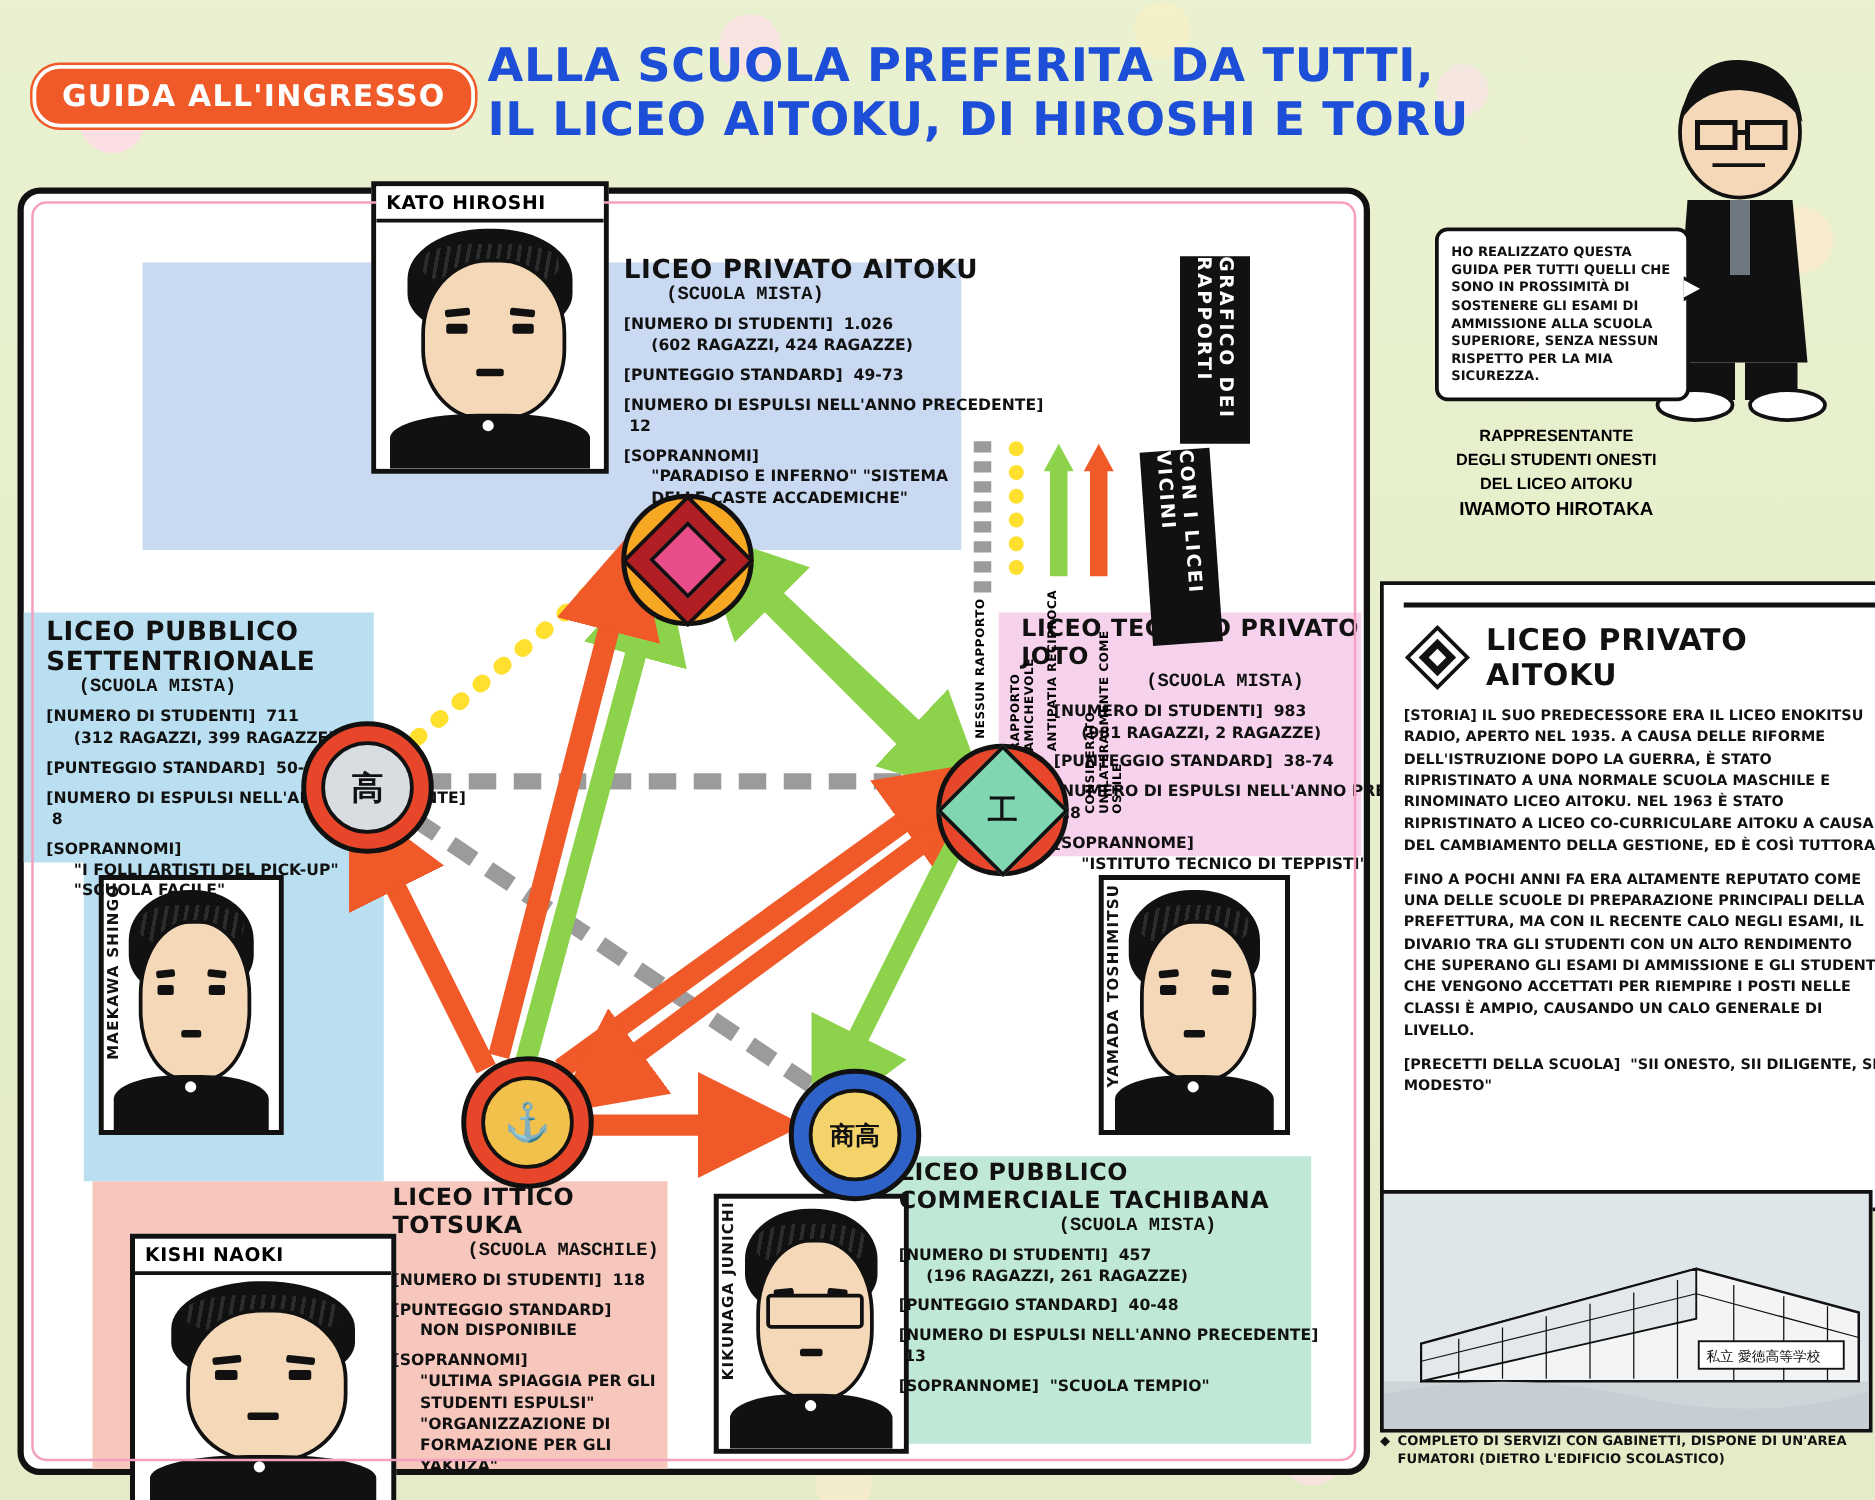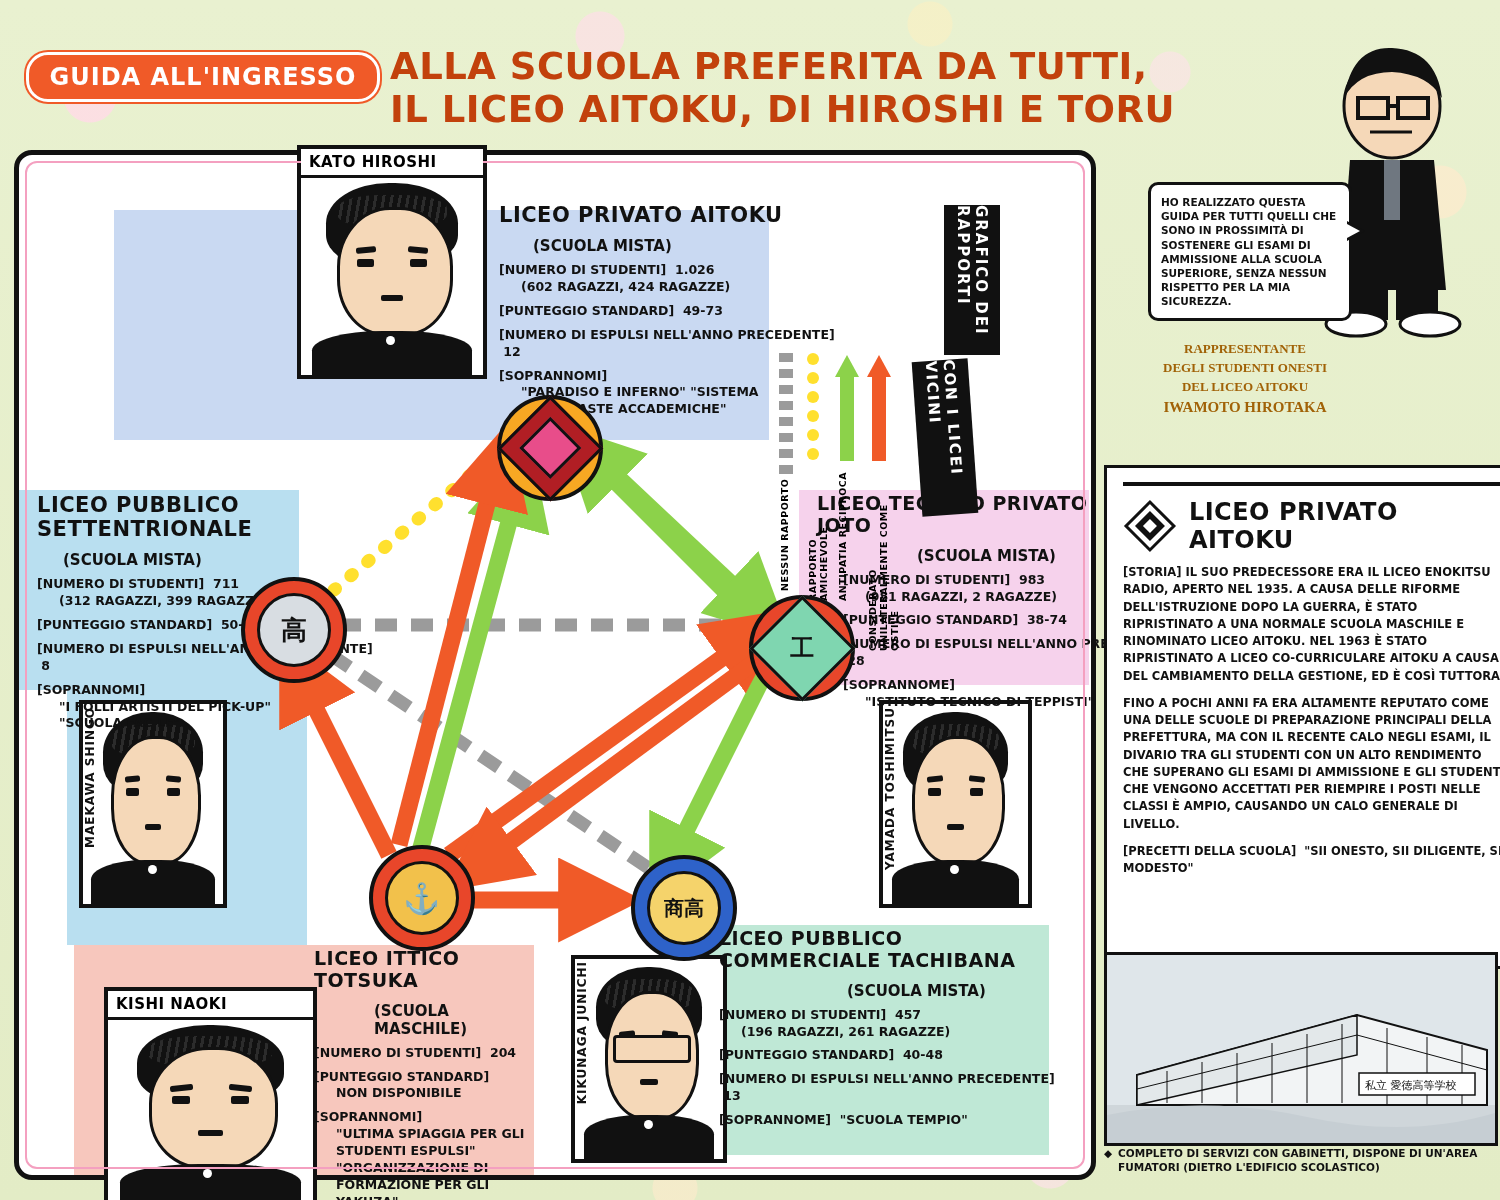--- a/index.html
+++ b/index.html
@@ -36,23 +36,23 @@
     position:absolute;left:26px;top:52px;width:348px;height:44px;
     background:#f05a28;border:3px solid #fff;border-radius:22px;
     box-shadow:0 0 0 2px #f05a28;
     display:flex;align-items:center;justify-content:center;
   }
   #guida-badge span{
     color:#fff;font-weight:bold;font-size:24px;letter-spacing:1px;
     font-family:"DejaVu Sans", sans-serif;
   }
   #main-title{
-    position:absolute;left:390px;top:46px;width:820px;
+    position:absolute;left:390px;top:32px;width:820px;
     font-family:"DejaVu Sans", sans-serif;
-    font-weight:bold;font-size:37px;line-height:1.15;color:#c2410c;
+    font-weight:bold;font-size:37px;line-height:1.15;color:#1d4ed8;
     letter-spacing:.5px;
   }
   #main-title div{white-space:nowrap;}
 
   
   #diagram-panel{
     position:absolute;left:14px;top:150px;width:1072px;height:1020px;
     background:#fff;border:5px solid #111;border-radius:18px;
   }
   #diagram-panel:after{
@@ -80,21 +80,21 @@
   .collar{position:absolute;left:6%;bottom:0;width:88%;height:22%;background:#111;border-radius:44% 44% 0 0;}
   .collar:after{content:"";position:absolute;left:46%;top:12%;width:9px;height:9px;background:#fff;border-radius:50%;}
   .glasses{position:absolute;left:26%;top:38%;width:48%;height:11%;border:3px solid #111;border-radius:4px;}
 
   .vlabel{position:absolute;writing-mode:vertical-rl;transform:rotate(180deg);
     font-size:12px;font-weight:bold;letter-spacing:1px;font-family:"DejaVu Sans", sans-serif;color:#111;}
 
   
   .infoblock{position:absolute;padding:8px 10px;font-family:"DejaVu Sans", sans-serif;color:#111;}
   .sch-title{font-size:21px;font-weight:bold;letter-spacing:.5px;line-height:1.15;}
-  .sch-sub{font-size:15px;font-weight:bold;margin-top:10px;}
+  .sch-sub{font-size:15px;font-weight:bold;margin-top:0;font-family:Liberation Mono, monospace;}
   .stat{font-size:12.5px;line-height:1.35;margin-top:7px;font-weight:bold;}
   .stat .k{white-space:nowrap;}
   .ind{display:block;padding-left:22px;}
 
   
   .node{position:absolute;border-radius:50%;border:4px solid #111;display:flex;align-items:center;justify-content:center;z-index:6;}
   .node .inner{width:70%;height:70%;display:flex;align-items:center;justify-content:center;font-weight:bold;}
 
   
   #legend{position:absolute;left:760px;top:198px;width:120px;height:250px;}
@@ -112,21 +112,21 @@
   #speech{
     position:absolute;left:1148px;top:182px;width:178px;min-height:112px;background:#fff;border:3px solid #111;border-radius:10px;
     padding:10px 10px;font-family:"DejaVu Sans", sans-serif;font-size:10.5px;line-height:1.35;font-weight:bold;color:#111;
   }
   #speech:after{content:"";position:absolute;right:-16px;top:36px;border-top:10px solid transparent;
     border-bottom:10px solid transparent;border-left:18px solid #111;}
   #speech:before{content:"";position:absolute;right:-11px;top:39px;border-top:7px solid transparent;
     border-bottom:7px solid transparent;border-left:13px solid #fff;z-index:2;}
 
   #rep-caption{position:absolute;left:1120px;top:340px;width:250px;text-align:center;
-    font-family:Liberation Serif, serif;font-weight:bold;font-size:13px;line-height:1.45;color:#a16207;}
+    font-family:Liberation Sans, sans-serif;font-weight:bold;font-size:13px;line-height:1.45;color:#000000;}
   #rep-caption .big{font-size:15px;}
 
   #aitoku-panel{
     position:absolute;left:1104px;top:465px;width:388px;height:470px;background:#fff;border:3px solid #111;
     padding:14px 16px;font-family:"DejaVu Sans", sans-serif;color:#111;
   }
   #aitoku-panel h2{margin:0 0 0 0;font-size:24px;letter-spacing:.5px;font-weight:bold;}
   #aitoku-panel p{font-size:11.5px;line-height:1.5;font-weight:bold;margin:10px 0 0 0;}
   .rule{height:4px;background:#111;margin-bottom:12px;}
 
@@ -347,21 +347,21 @@
         <span class="k">[SOPRANNOME]</span>
         <span class="ind">"ISTITUTO TECNICO DI TEPPISTI"</span>
       </div>
     </div>
 
     <div class="infoblock" style="left:285px;top:785px;width:230px;">
       <div class="sch-title" style="font-size:19px">LICEO ITTICO TOTSUKA</div>
       <div class="sch-sub" style="padding-left:60px">(SCUOLA MASCHILE)</div>
       <div class="stat">
         <span class="k">[NUMERO DI STUDENTI]</span>
-        &nbsp;<span>204</span>
+        &nbsp;<span>118</span>
       </div>
       <div class="stat">
         <span class="k">[PUNTEGGIO STANDARD]</span>
         <span class="ind">NON DISPONIBILE</span>
       </div>
       <div class="stat">
         <span class="k">[SOPRANNOMI]</span>
         <span class="ind">"ULTIMA SPIAGGIA PER GLI STUDENTI ESPULSI"   "ORGANIZZAZIONE DI FORMAZIONE PER GLI YAKUZA"</span>
       </div>
     </div>

